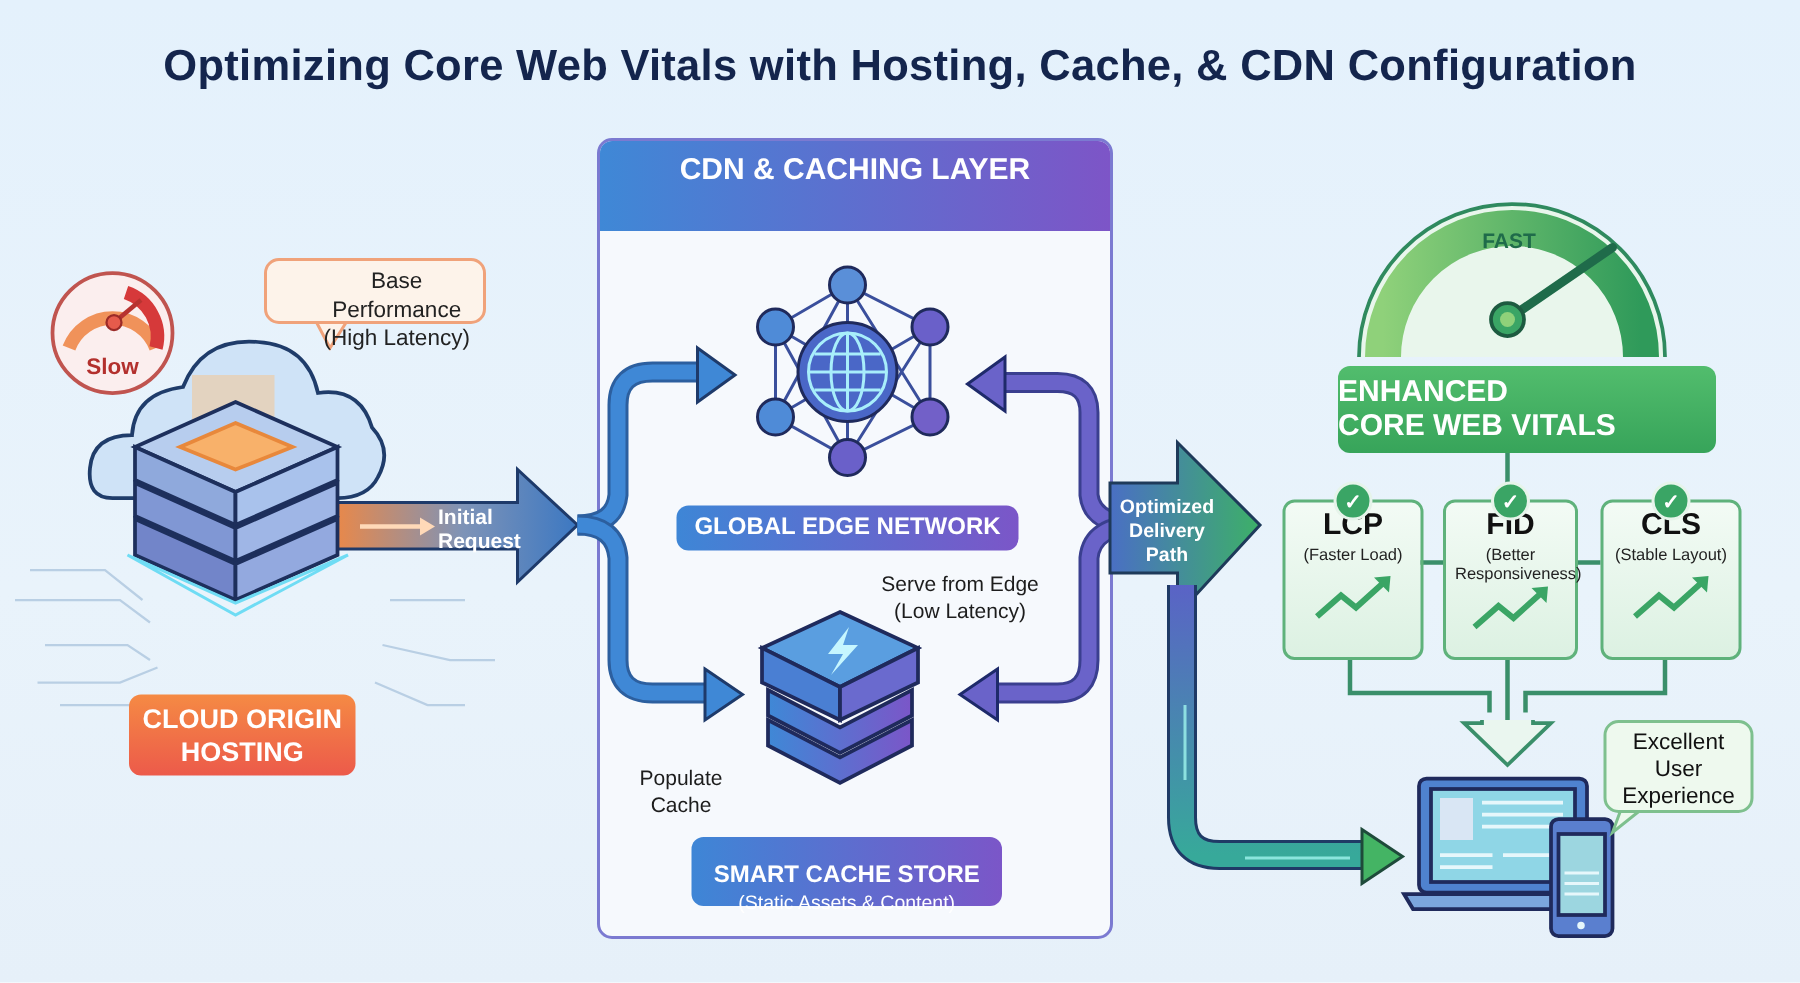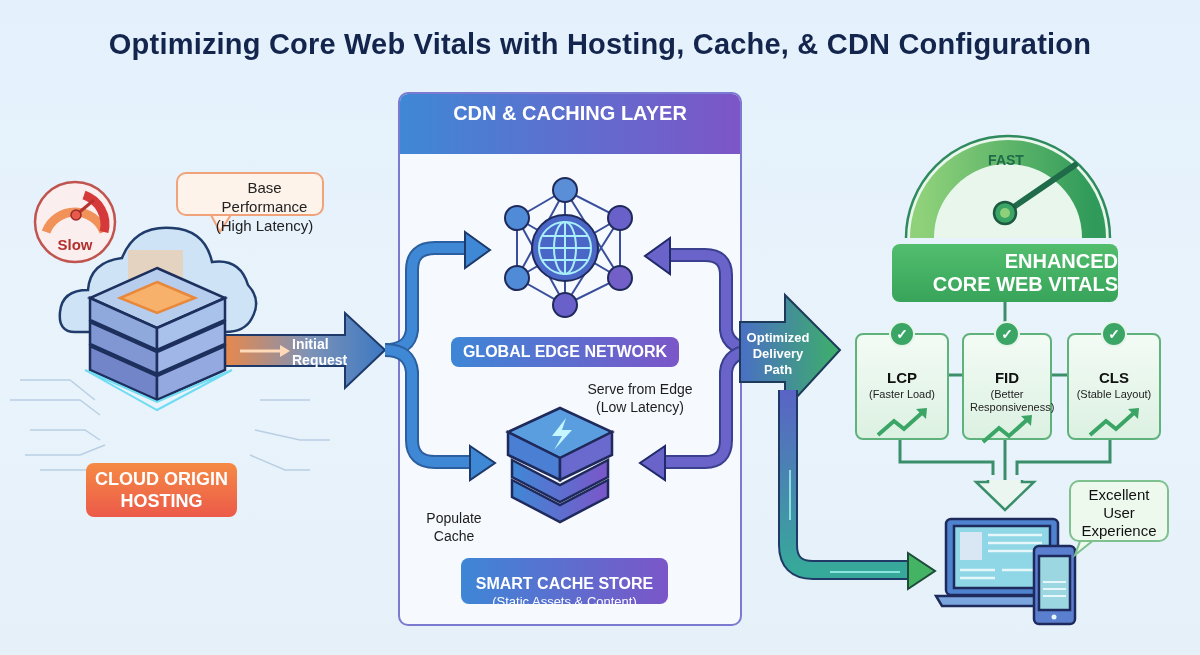--- a/index.html
+++ b/index.html
@@ -8,24 +8,24 @@
   #title{left:0;top:28px;width:1200px;text-align:center;font-size:29px;font-weight:bold;color:#14254d;letter-spacing:0.2px;}
   svg.layer{position:absolute;left:0;top:0;}
   .bubble{background:#fdf3ea;border:2px solid #f0a27a;border-radius:10px;text-align:center;color:#222;font-size:15px;line-height:19px;padding-left:29px;}
   .cdn-panel{left:398px;top:92px;width:340px;height:530px;border:2px solid #7b7ad1;border-radius:10px;background:#f6f9fd;overflow:hidden;}
   .cdn-head{height:60px;background:linear-gradient(90deg,#3f88d6,#7d55c7);color:#fff;text-align:center;}
   .cdn-head .t1{font-size:20px;font-weight:bold;padding-top:8px;}
   .cdn-head .t2{font-size:16px;margin-top:2px;}
   .pill{color:#fff;text-align:center;border-radius:8px;background:linear-gradient(90deg,#3e86d6,#7b56c8);}
   .txt{color:#1d1d1d;font-size:14px;line-height:18px;text-align:center;}
   .vital{background:linear-gradient(180deg,#f3fbf5,#dcf1e2);border:2px solid #5fb27b;border-radius:8px;text-align:center;}
-  .vital .name{font-size:15px;font-weight:bold;color:#111;margin-top:34px;}
+  .vital .name{font-size:20px;font-weight:bold;color:#111;margin-top:4px;}
   .vital .sub{font-size:11px;color:#222;line-height:13px;margin-top:2px;}
   .check{width:22px;height:22px;border-radius:50%;background:#3aa565;border:2px solid #e6f4ea;position:absolute;left:50%;top:-14px;transform:translateX(-50%);color:#fff;font-size:14px;line-height:22px;text-align:center;font-weight:bold;}
-  .ecw{left:892px;top:244px;width:226px;height:58px;background:linear-gradient(180deg,#52bd6d,#37a45a);border-radius:8px;color:#fff;text-align:right;font-size:20px;font-weight:bold;line-height:23px;padding-top:6px;box-sizing:border-box;}
+  .ecw{left:892px;top:244px;width:252px;height:58px;background:linear-gradient(180deg,#52bd6d,#37a45a);border-radius:8px;color:#fff;text-align:left;font-size:20px;font-weight:bold;line-height:23px;padding-top:6px;box-sizing:border-box;}
   .green-bubble{left:1069px;top:480px;width:100px;height:62px;background:#eef9ee;border:2px solid #7ec08e;border-radius:10px;text-align:center;font-size:15px;line-height:18px;color:#111;padding-top:4px;box-sizing:border-box;}
   .origin-label{left:86px;top:463px;width:151px;height:54px;border-radius:8px;background:linear-gradient(180deg,#f58a44,#ec5a4a);color:#fff;text-align:center;font-weight:bold;font-size:18px;line-height:22px;padding-top:5px;box-sizing:border-box;}
 </style>
 </head>
 <body>
 
 <div id="title" class="abs">Optimizing Core Web Vitals with Hosting, Cache, &amp; CDN Configuration</div>
 
 <svg class="layer" width="1200" height="655">
   <defs>

